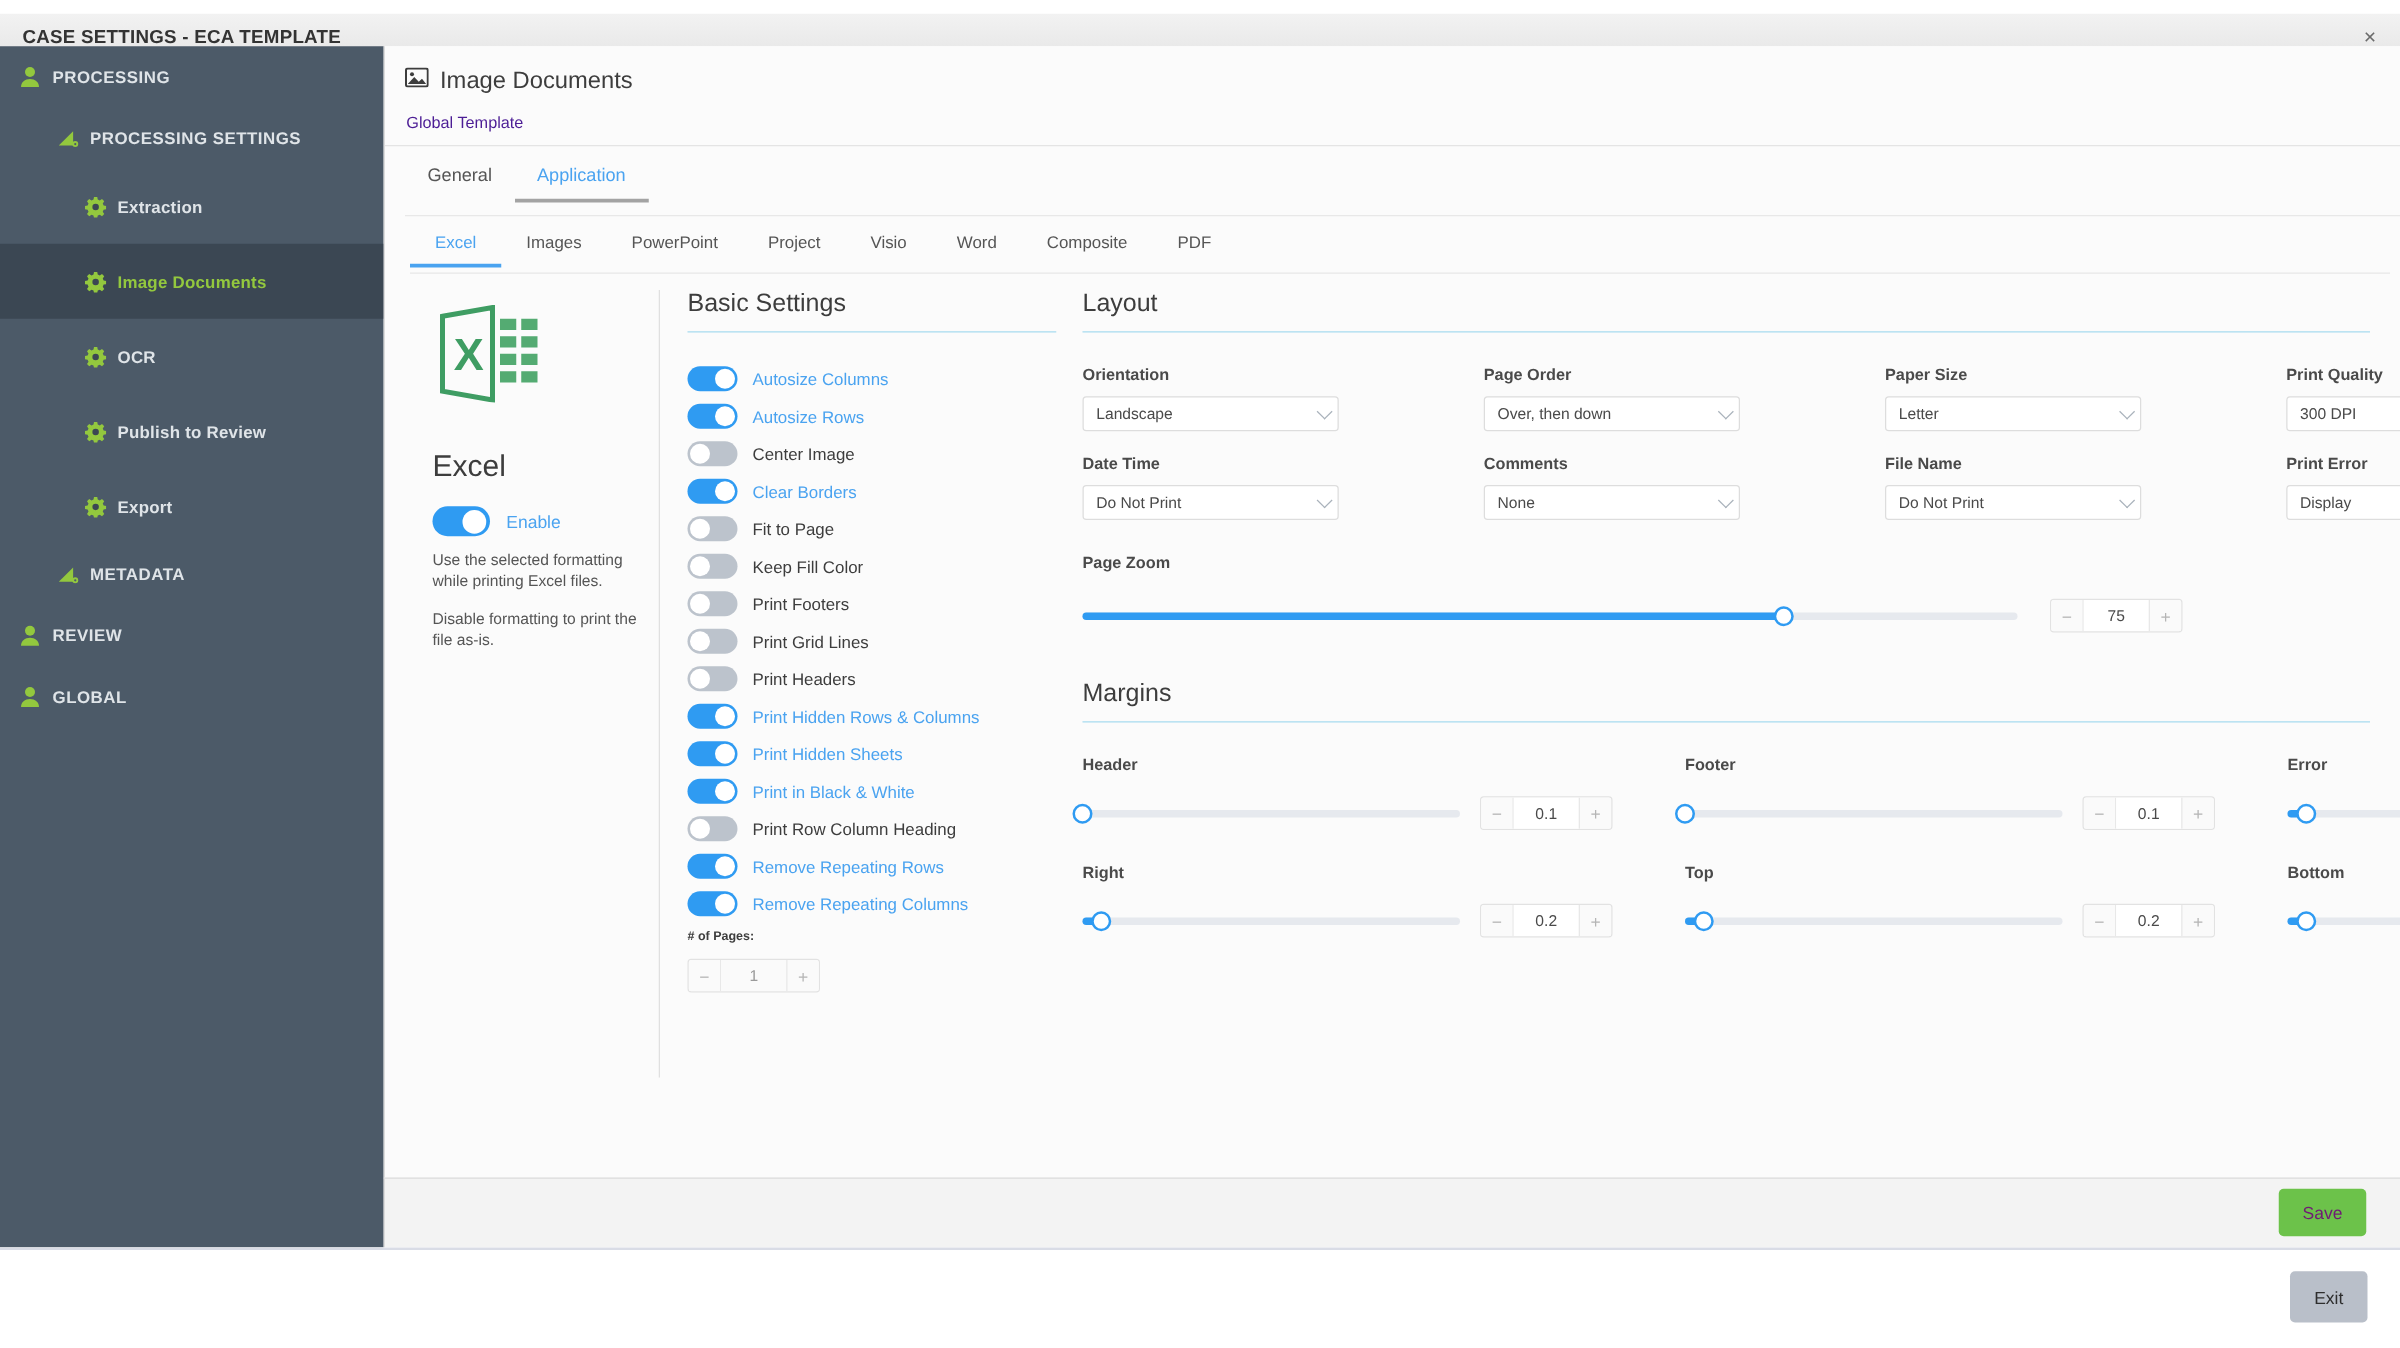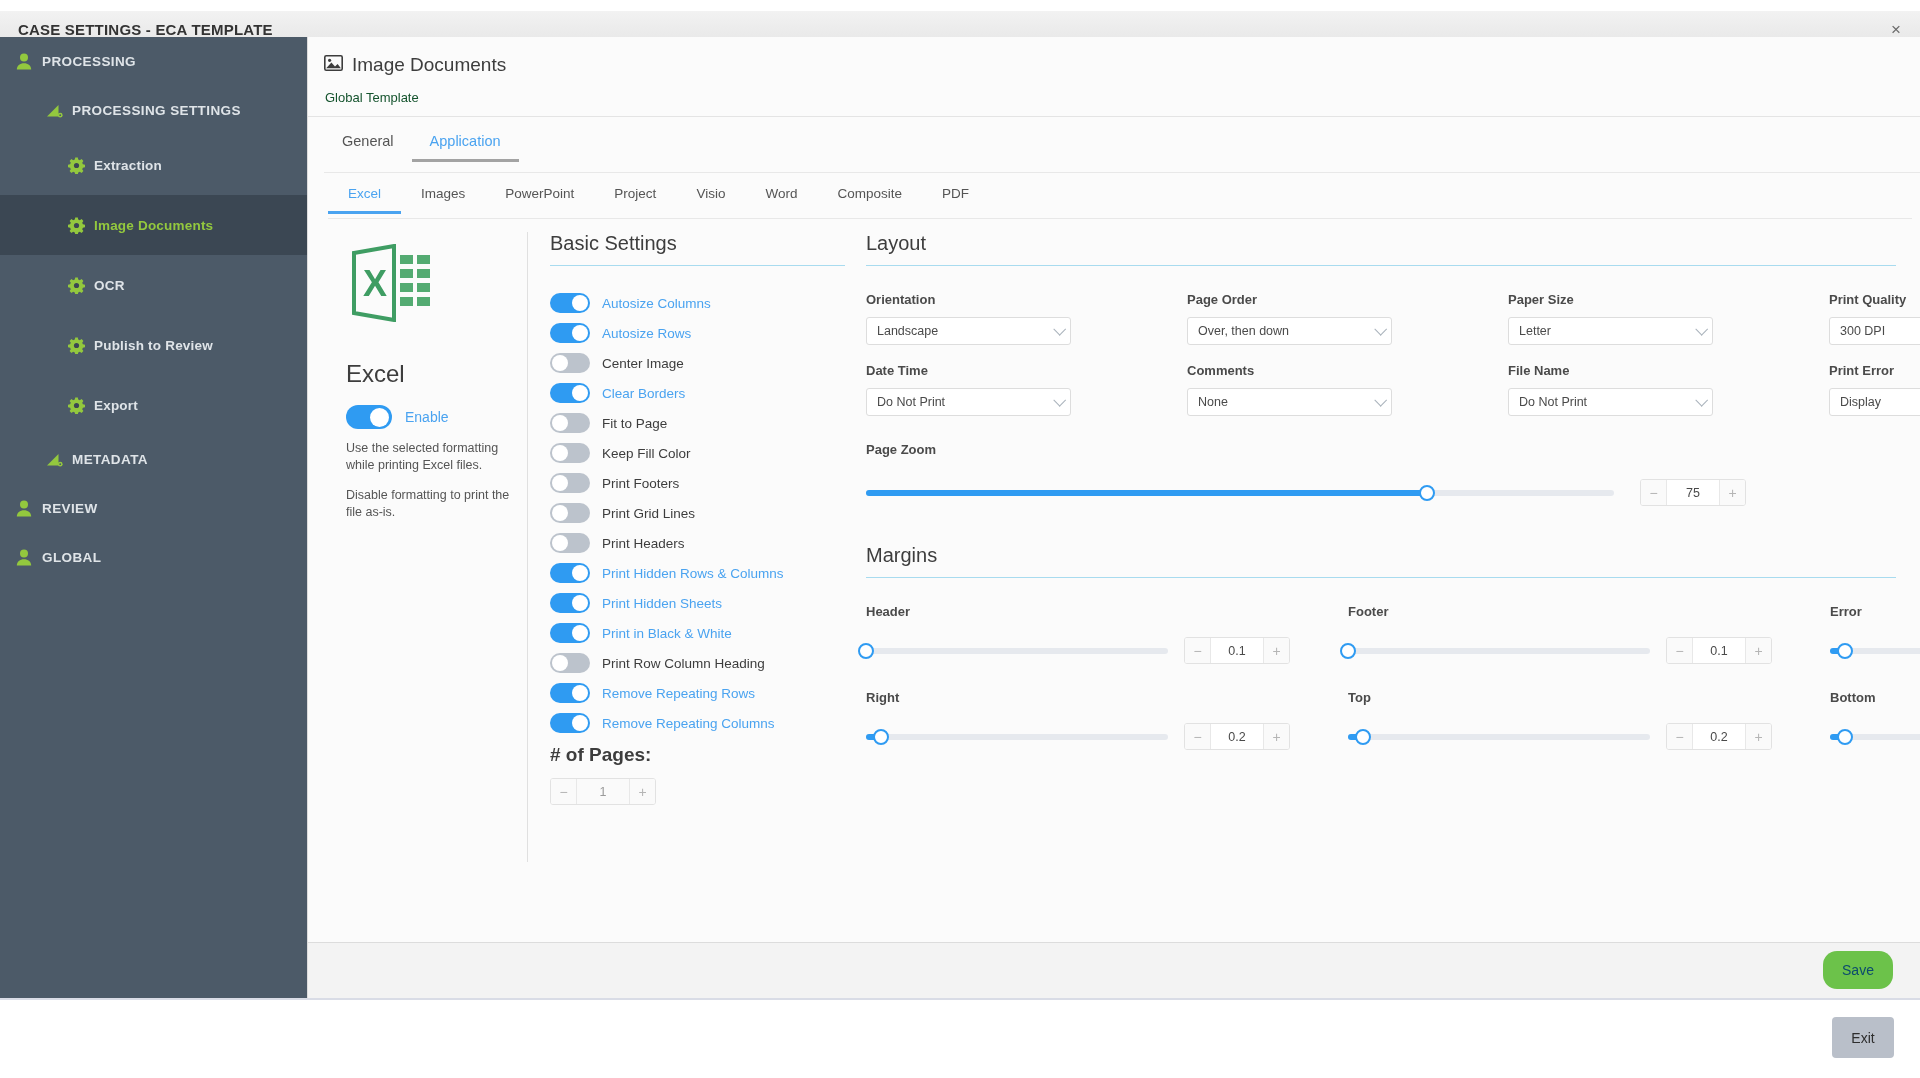--- a/index.html
+++ b/index.html
@@ -52,21 +52,21 @@
   }
   #page-head {
     position: absolute; left: 0; top: 0; width: 100%; height: 80px;
     border-bottom: 1px solid #e4e4e4; background: #fbfbfb;
   }
   #page-head .ptitle {
     position: absolute; left: 16px; top: 17px;
     font-size: 19px; color: #3d3d3d; display: flex; align-items: center; gap: 9px;
   }
   #page-head .sub {
-    position: absolute; left: 17px; top: 53px; font-size: 13px; color: #14532d;
+    position: absolute; left: 17px; top: 53px; font-size: 13px; color: #4c1d95;
   }
 
   .tabs-primary {
     position: absolute; left: 16px; top: 96px; display: flex; gap: 0;
   }
   .tabs-primary .tab {
     padding: 0 18px 10px 18px; font-size: 14.5px; color: #555; cursor: pointer;
   }
   .tabs-primary .tab.active { color: #4aa3f0; border-bottom: 3px solid #a3a3a3; }
   .tabs-primary-rule {
@@ -120,21 +120,21 @@
   .switch.on { background: #2f9bf2; }
   .switch .knob {
     position: absolute; top: 2px; left: 2px; width: 16px; height: 16px;
     border-radius: 50%; background: #ffffff;
   }
   .switch.on .knob { left: 22px; }
   .switch.big { width: 46px; height: 24px; border-radius: 12px; flex: 0 0 46px; }
   .switch.big .knob { width: 19px; height: 19px; top: 2.5px; }
   .switch.big.on .knob { left: 24px; }
 
-  .pages-label { font-size: 19px; font-weight: bold; color: #3d3d3d; margin-top: 6px; }
+  .pages-label { font-size: 10px; font-weight: bold; color: #3d3d3d; margin-top: 6px; }
   .stepper {
     display: inline-flex; align-items: stretch; height: 27px;
     border: 1px solid #e2e2e2; border-radius: 3px; overflow: hidden; background: #fff;
   }
   .stepper .mn, .stepper .pl {
     width: 26px; background: #fafafa; color: #b5b5b5; font-size: 14px;
     display: flex; align-items: center; justify-content: center; cursor: pointer;
   }
   .stepper .mn { border-right: 1px solid #e8e8e8; }
   .stepper .pl { border-left: 1px solid #e8e8e8; }
@@ -181,21 +181,21 @@
   .m-cell .field-label { margin-bottom: 18px; }
   .m-row { display: flex; align-items: center; gap: 16px; }
 
   
   #savebar {
     position: absolute; left: 307px; top: 942px; width: 1613px; height: 56px;
     background: #f3f3f3; border-top: 1px solid #dcdcdc; border-left: 1px solid #dcdcdc;
   }
   #savebar .save {
     position: absolute; right: 27px; top: 8px; width: 70px; height: 38px;
-    background: #6cc24a; color: #0c4a6e; border-radius: 14px; border: none;
+    background: #6cc24a; color: #701a75; border-radius: 4px; border: none;
     font-size: 14px; cursor: pointer; font-family: inherit;
   }
   #bottombar {
     position: absolute; left: 0; top: 998px; width: 1920px; height: 80px;
     background: #ffffff; border-top: 2px solid #d9dce6;
   }
   #bottombar .exit {
     position: absolute; right: 26px; top: 17px; width: 62px; height: 41px;
     background: #b9bfc9; color: #2e2e2e; border: none; border-radius: 4px;
     font-size: 14px; cursor: pointer; font-family: inherit;

